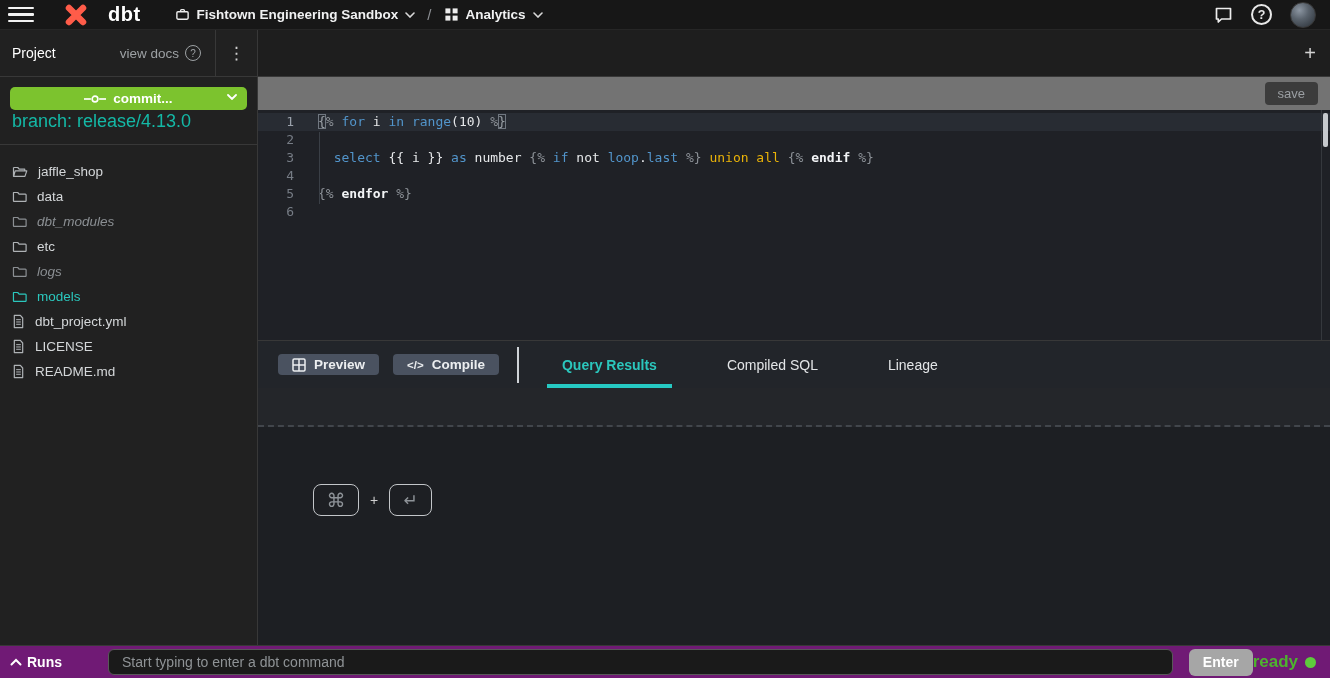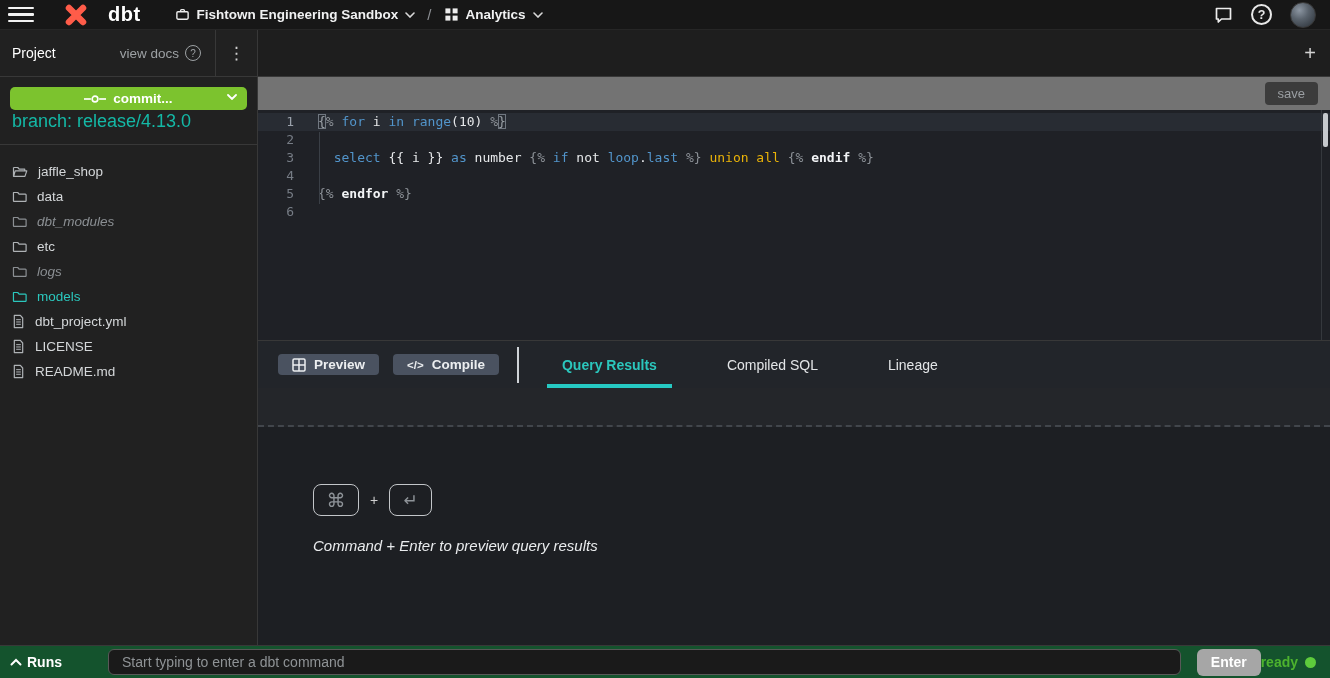--- a/index.html
+++ b/index.html
@@ -103,31 +103,31 @@
   .results { flex:1; background:#1d1f23; }
   .hint { margin:57px 0 0 55px; }
   .keys { display:flex; align-items:center; }
   .keycap { width:46px; height:32px; border:1.5px solid #c3c6c9; border-radius:8px; color:#8e9398;
     display:flex; align-items:center; justify-content:center; font-size:19px; }
   .keycap.ret { width:43px; font-size:17px; }
   .plus-sep { color:#d0d0d0; margin:0 11px; font-size:14px; }
   .hint-text { margin-top:21px; font-style:italic; font-size:15px; color:#e9ebed; }
 
   
-  .cmdbar { height:33px; flex:0 0 33px; background:#14532d; border-top:1px solid #383838;
+  .cmdbar { height:33px; flex:0 0 33px; background:#701a75; border-top:1px solid #383838;
     display:flex; align-items:center; padding:0 14px 0 10px; }
   .runs { display:flex; align-items:center; gap:5px; background:none; border:none; cursor:pointer;
     color:#fff; font-weight:bold; font-size:14px; width:98px; font-family:inherit; }
   .cmd-input { flex:1; height:26px; background:#1a1a1a; border:1.5px solid #585858; border-radius:6px;
     color:#c9cccf; font-size:14px; padding:0 13px; outline:none; font-family:inherit; }
   .cmd-input::placeholder { color:#8f9396; }
   .enter-btn { margin-left:16px; height:27px; background:#a6a6a6; border:none; border-radius:6px;
     color:#fff; font-weight:bold; font-size:14px; padding:0 14px; cursor:pointer; font-family:inherit; }
   .status { margin-left:auto; display:flex; align-items:center; gap:7px; }
-  .status-label { color:#4db32e; font-weight:bold; font-size:14px; }
+  .status-label { color:#4db32e; font-weight:bold; font-size:17px; }
   .status-dot { width:11px; height:11px; border-radius:50%; background:#5ecb3c; }
 </style>
 </head>
 <body>
 
 <div class="app">
 
   <header class="topbar">
     <div class="tb-left">
       <button class="hamburger">
@@ -344,21 +344,20 @@
 
       <div class="panel-substrip"></div>
 
       <div class="results">
         <div class="hint">
           <div class="keys">
             <span class="keycap">⌘</span>
             <span class="plus-sep">+</span>
             <span class="keycap ret">↵</span>
           </div>
-          <div class="hint-text">Command + Enter to preview query results</div>
         </div>
       </div>
 
     </section>
   </div>
 
   <footer class="cmdbar">
     <button class="runs">
       <svg width="12" height="8" viewBox="0 0 12 8">
         <path d="M1.5 6.5 L6 2 l4.5 4.5" fill="none" stroke="#fff" stroke-width="2" stroke-linecap="round"></path>

